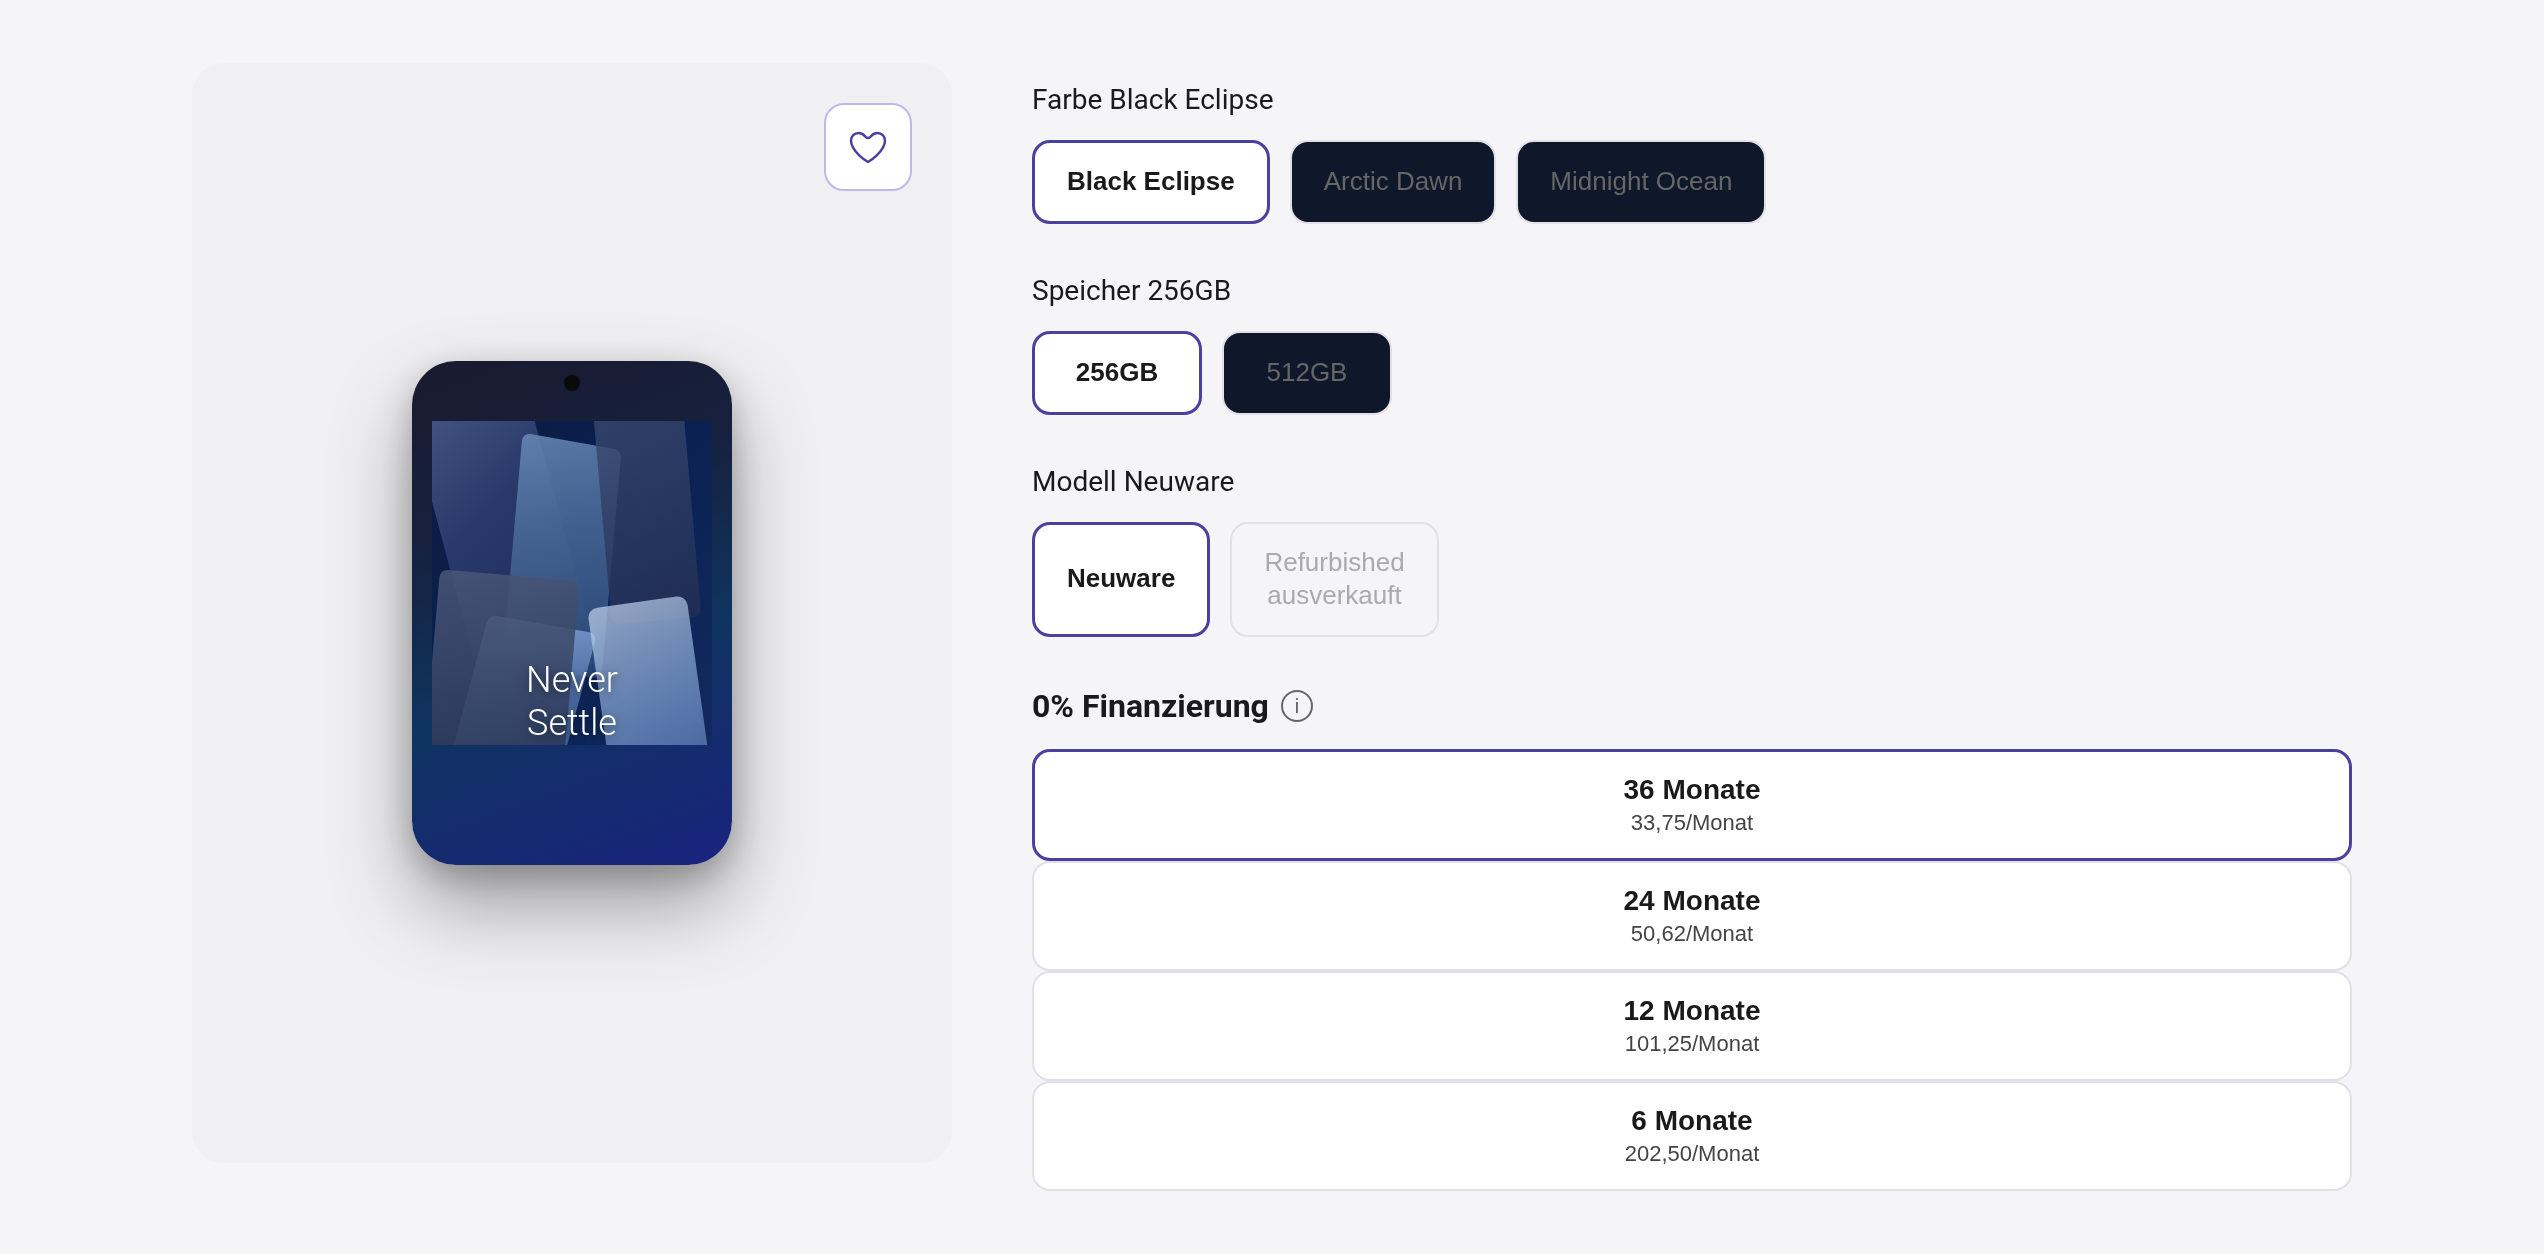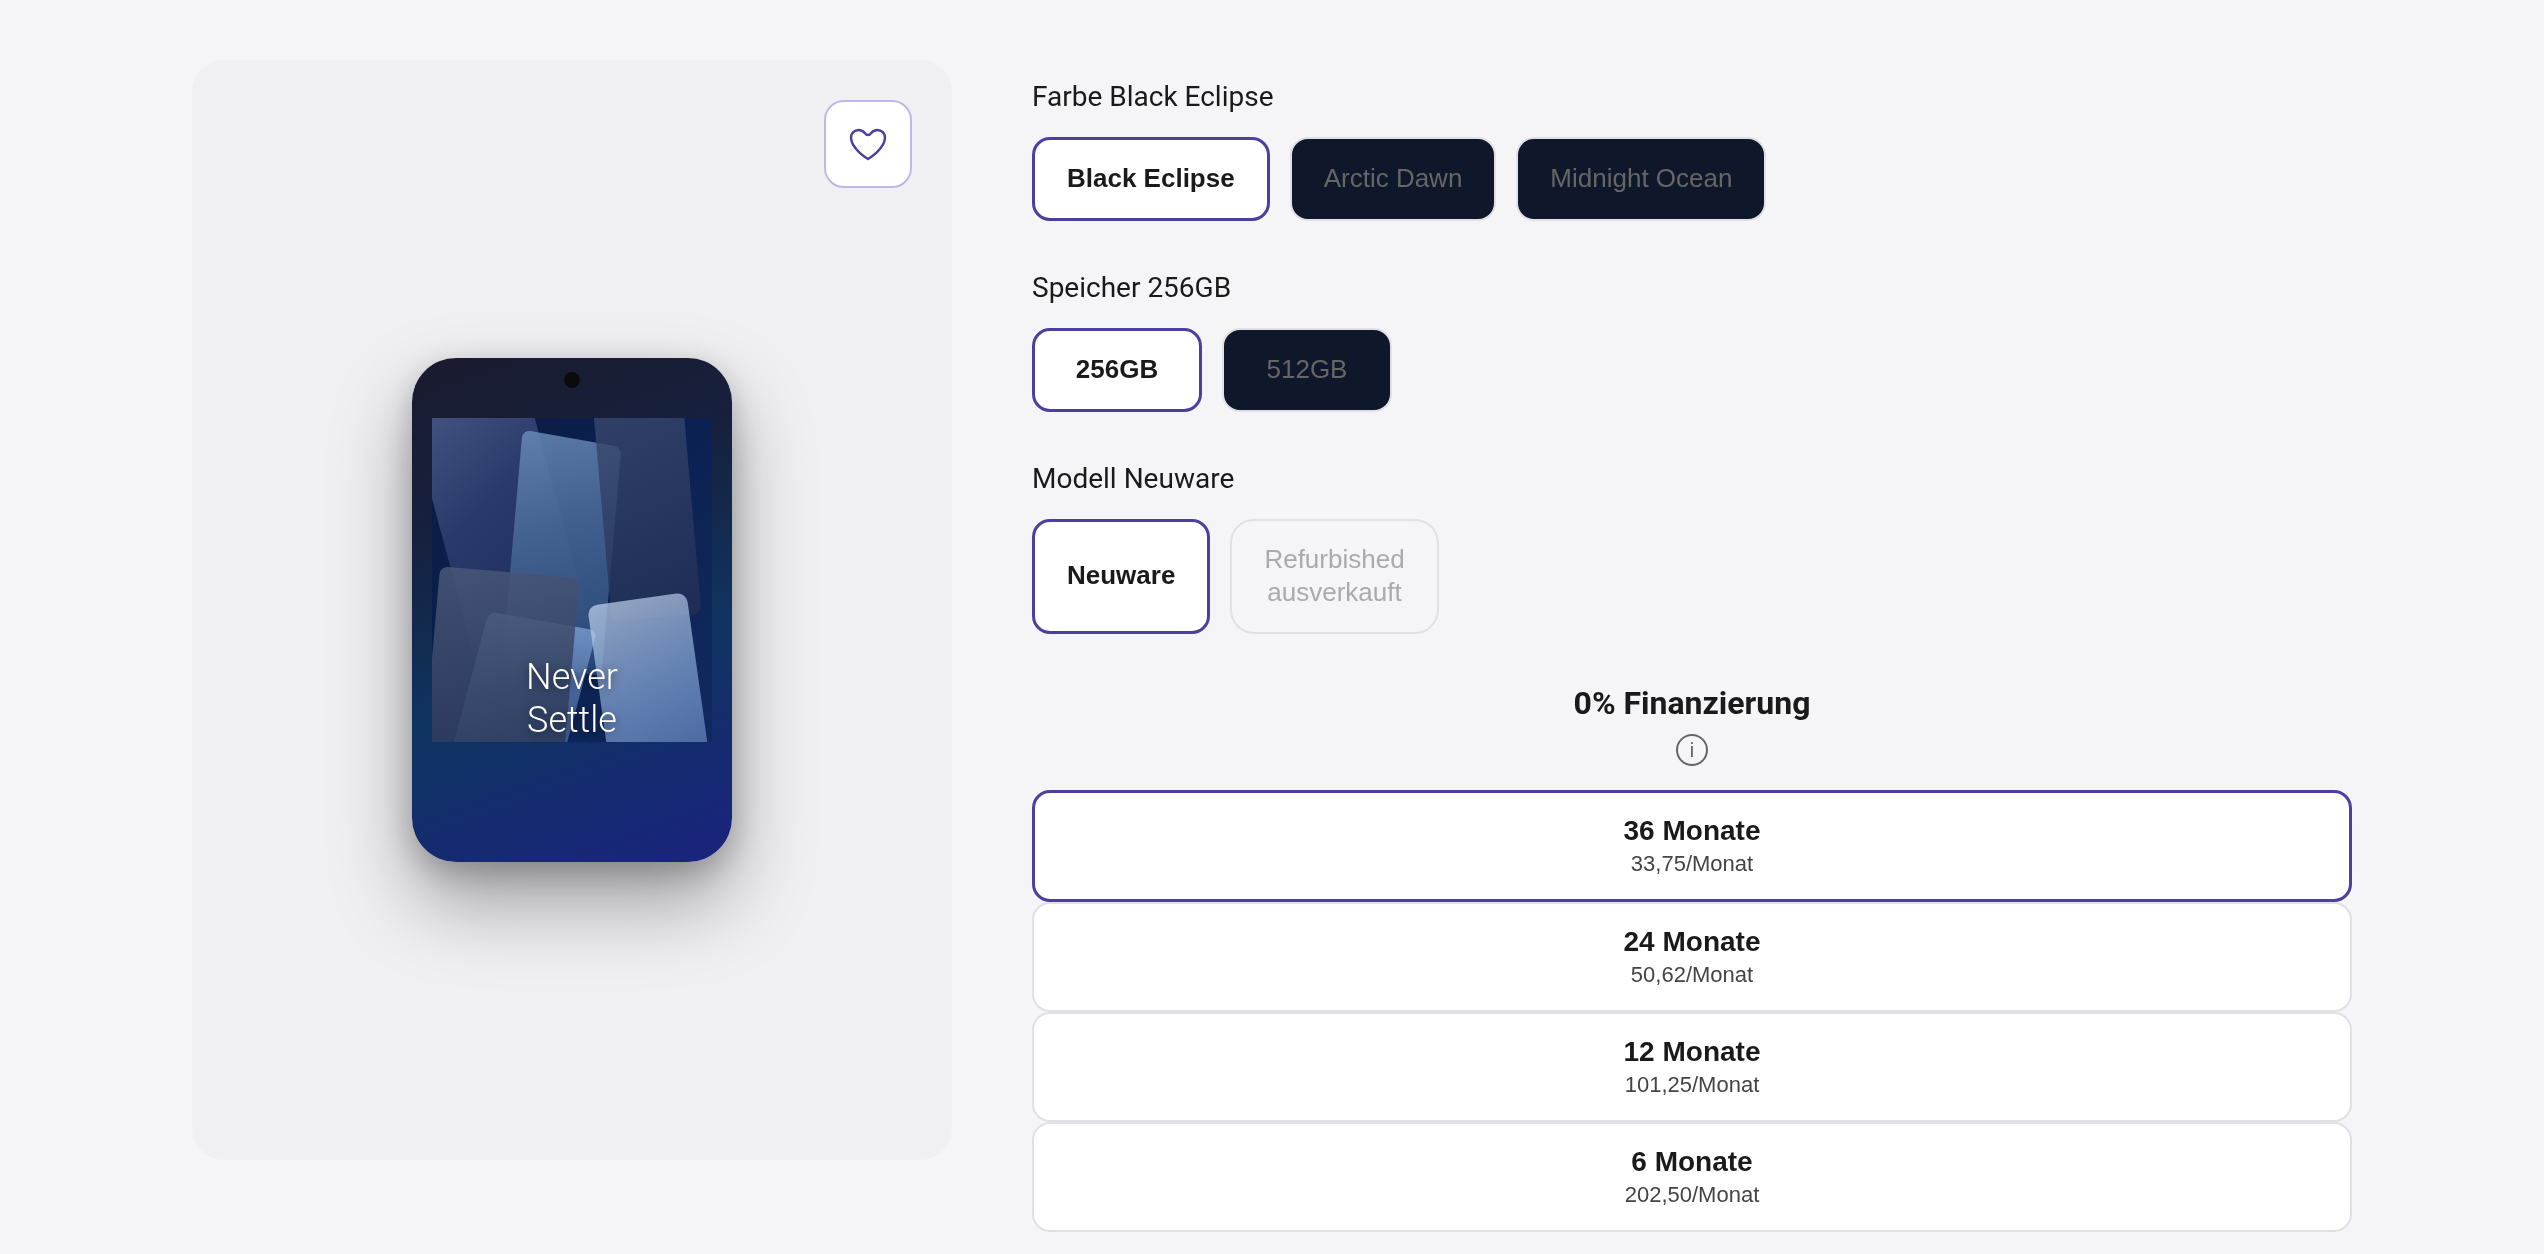--- a/index.html
+++ b/index.html
@@ -215,32 +215,30 @@
       border-color: #4b3fa0;
       border-width: 3px;
       background: #fff;
       color: #1a1a1a;
       font-weight: 700;
     }
     .option-chip.disabled {
       color: #aaa;
       cursor: not-allowed;
       background: #f5f5f8;
-      border-radius: 24px;
     }
 
     
     .finanzierung-label {
       font-size: 32px;
       font-weight: 700;
       color: #1a1a1a;
       display: flex;
       align-items: center;
       gap: 12px;
-      flex-direction: column;
     }
     .info-icon {
       width: 32px;
       height: 32px;
       border: 2.5px solid #666;
       border-radius: 50%;
       display: inline-flex;
       align-items: center;
       justify-content: center;
       font-size: 20px;

